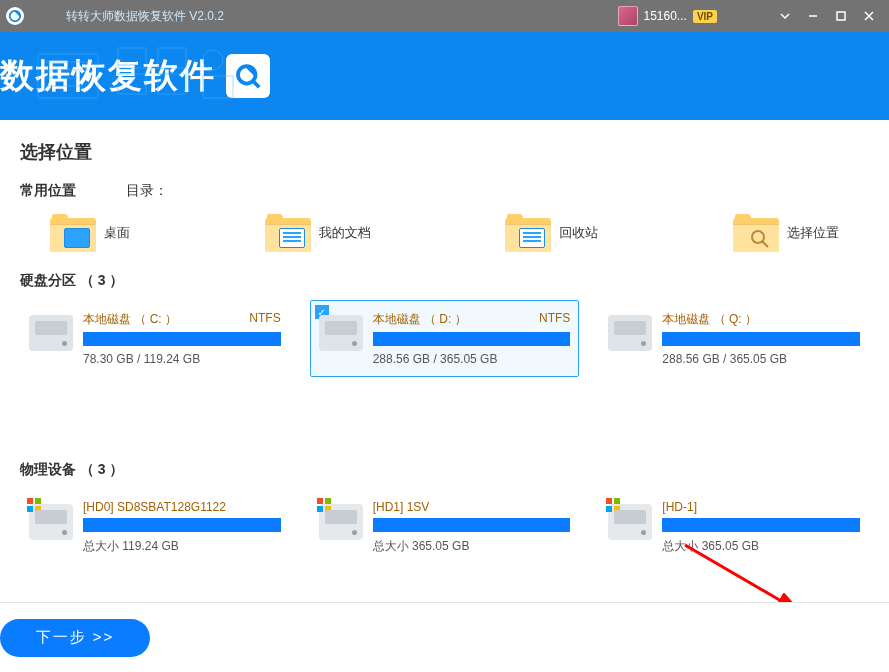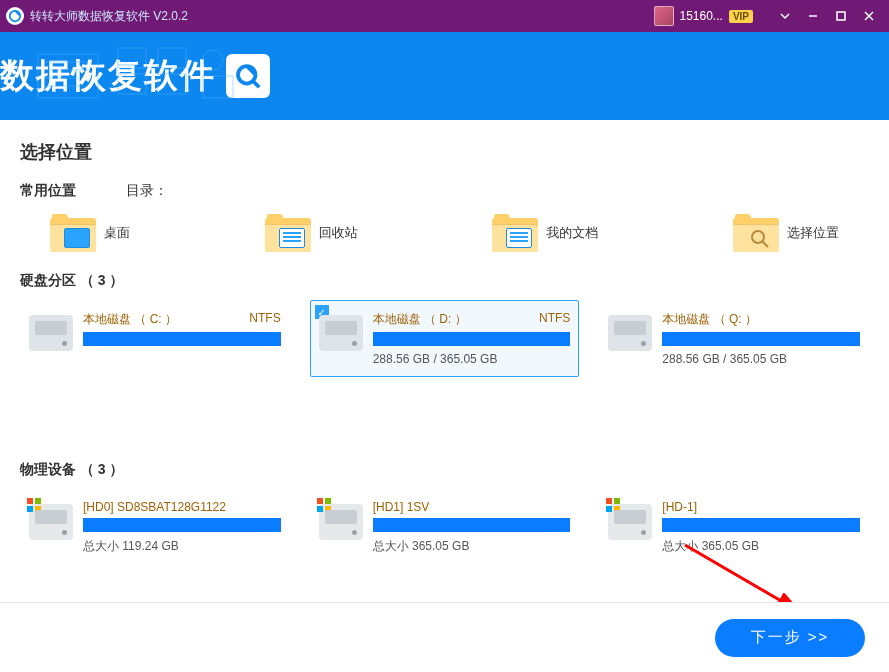--- a/index.html
+++ b/index.html
@@ -1,18 +1,18 @@
 <!DOCTYPE html>
 <html><head>
 <meta charset="utf-8">
 <style>
 * { margin: 0; padding: 0; box-sizing: border-box; font-family: "Microsoft YaHei", Arial, sans-serif; }
 body { width: 889px; height: 672px; background: #fff; overflow: hidden; position: relative; }
 
-.titlebar { height: 32px; background: #701a75; display: flex; align-items: center; color: #cde7fb; font-size: 12px; padding: 0 6px; }
+.titlebar { height: 32px; background: #737373; display: flex; align-items: center; color: #cde7fb; font-size: 12px; padding: 0 6px; gap: 36px; }
 .titlebar .app-icon { width: 18px; height: 18px; border-radius: 50%; background: #fff; display: flex; align-items: center; justify-content: center; margin-right: 6px; }
 .titlebar .app-icon svg { display:block; }
 .titlebar .title { flex: 0 0 auto; }
 .titlebar .spacer { flex: 1; }
 .titlebar .user { display: flex; align-items: center; gap: 6px; color: #fff; font-size: 12px; }
 .titlebar .avatar { width: 20px; height: 20px; border-radius: 2px; background: linear-gradient(135deg,#d68,#a46); border: 1px solid rgba(255,255,255,.5); }
 .titlebar .vip { background: #ffd24b; color: #6a4e00; font-weight: bold; font-size: 10px; padding: 1px 4px; border-radius: 2px; }
 .titlebar .winbtns { display: flex; gap: 0; margin-left: 18px; }
 .titlebar .winbtn { width: 28px; height: 24px; display: flex; align-items: center; justify-content: center; color: #fff; cursor: pointer; }
 
@@ -51,21 +51,21 @@
 .disk-icon .dot { position:absolute; right:6px; bottom:5px; width:5px; height:5px; background:#9aa1a6; border-radius:50%; }
 .disk-icon.phys { background:#e5e9ec; }
 .disk-icon.phys .win { position:absolute; left:-2px; top:-6px; width:14px; height:14px; }
 .card .info { flex:1; font-size:12px; }
 .card .row1 { display:flex; justify-content:space-between; color:#a16207; margin-bottom:4px; }
 .card .bar { height:14px; background:#0a7cff; margin-bottom:6px; width:100%; }
 .card .row3 { color:#555; }
 
 .gap { height: 70px; }
 
-.footer { position:absolute; left:0; right:0; bottom:0; height:70px; border-top:1px solid #e5e5e5; display:flex; align-items:center; justify-content:flex-end; padding-right:24px; background:#fff; }
+.footer { position:absolute; left:0; right:0; bottom:0; height:70px; border-top:1px solid #e5e5e5; display:flex; align-items:center; padding-right:24px; background:#fff; }
 .next-btn { background:#0a7cff; color:#fff; border:none; border-radius:22px; width:150px; height:38px; font-size:15px; cursor:pointer; letter-spacing:2px; }
 
 .arrow { position:absolute; pointer-events:none; }
 </style>
 </head>
 <body>
 
 <div class="titlebar">
   <div class="app-icon">
     <svg width="14" height="14" viewBox="0 0 24 24">
@@ -148,30 +148,30 @@
         </div>
       <span>桌面</span>
     </div>
     <div class="item">
       <div class="folder">
           <div class="tab"></div>
           <div class="back"></div>
           <div class="front"></div>
           <div class="overlay doc"></div>
         </div>
-      <span>回收站</span>
+      <span>我的文档</span>
     </div>
     <div class="item">
       <div class="folder">
           <div class="tab"></div>
           <div class="back"></div>
           <div class="front"></div>
           <div class="overlay doc"></div>
         </div>
-      <span>我的文档</span>
+      <span>回收站</span>
     </div>
     <div class="item">
       <div class="folder">
           <div class="tab"></div>
           <div class="back"></div>
           <div class="front"></div>
           <div class="overlay mag">
             <svg width="26" height="24" viewBox="0 0 26 24">
               <circle cx="11" cy="11" r="6" fill="none" stroke="#b8893a" stroke-width="2"></circle>
               <line x1="15" y1="15" x2="21" y2="21" stroke="#b8893a" stroke-width="2"></line>
@@ -188,20 +188,21 @@
 
       <div class="disk-icon">
           <span class="dot"></span>
         </div>
       <div class="info">
         <div class="row1">
             <span>本地磁盘 （ C: ）</span>
             <span>NTFS</span>
           </div>
         <div class="bar"></div>
+        <div class="row3">78.30 GB / 119.24 GB</div>
       </div>
     </div>
     <div class="card selected">
       <div class="tick">✓</div>
       <div class="disk-icon">
           <span class="dot"></span>
         </div>
       <div class="info">
         <div class="row1">
             <span>本地磁盘 （ D: ）</span>

